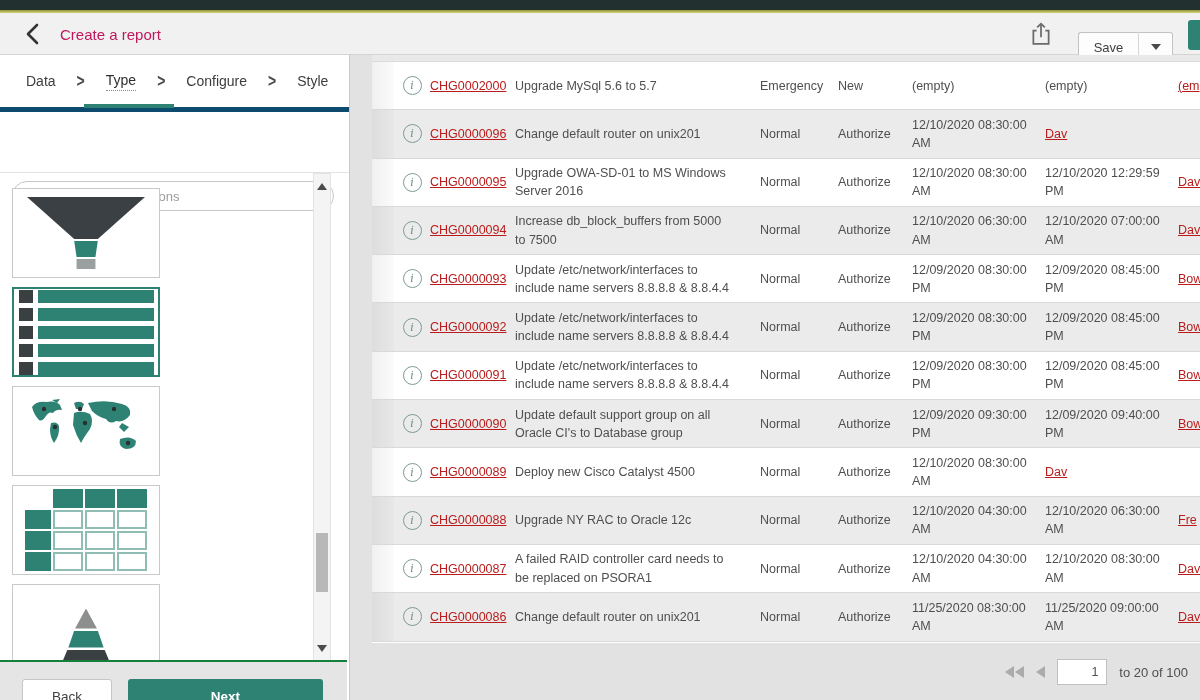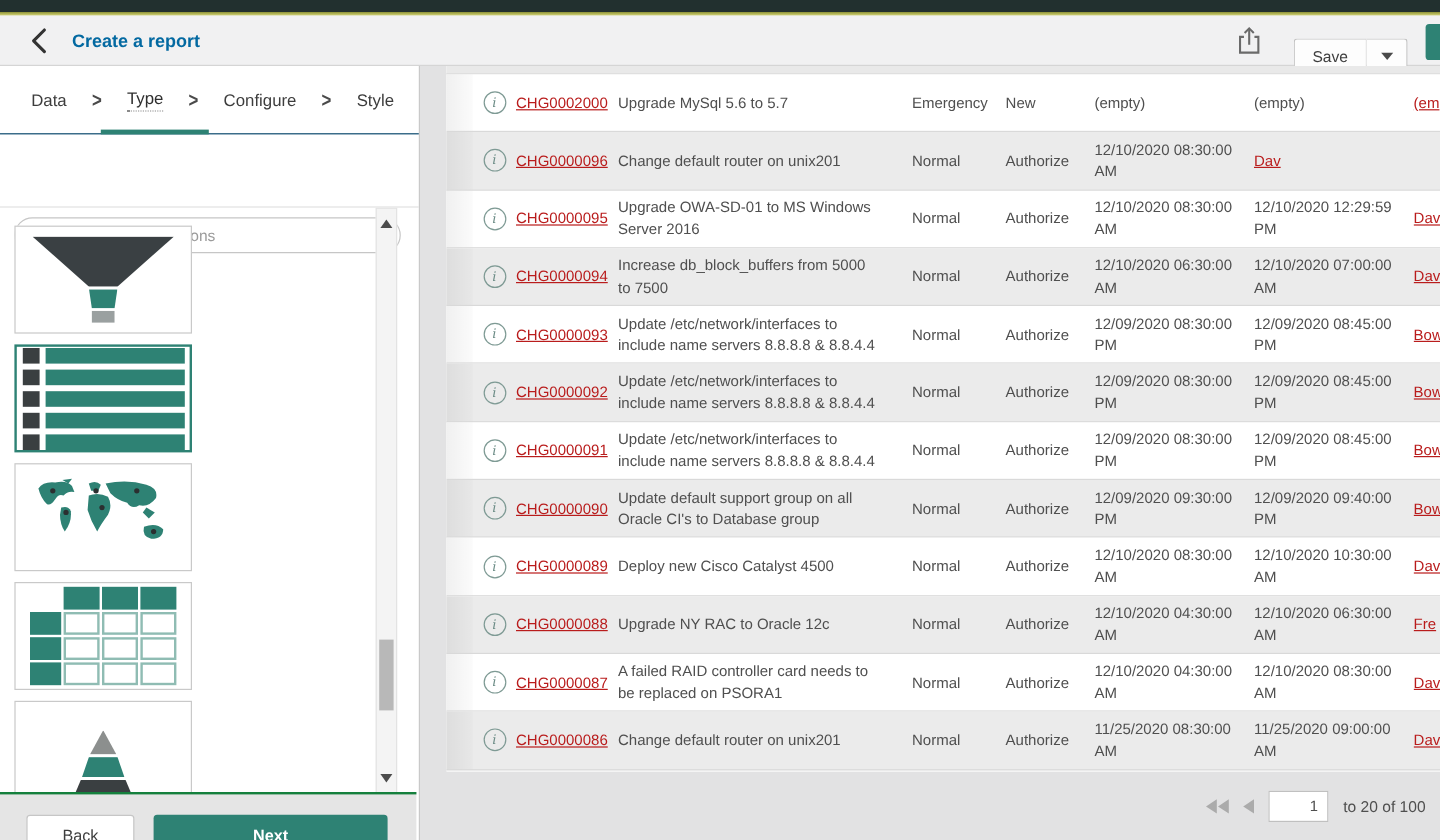--- a/index.html
+++ b/index.html
@@ -3,30 +3,30 @@
 <meta charset="utf-8">
 <style>
   html,body{margin:0;padding:0;background:#cfcfcf;}
   #canvas{position:relative;width:1200px;height:700px;overflow:hidden;background:#e2e2e3;
           font-family:"Liberation Sans",sans-serif;-webkit-font-smoothing:antialiased;}
   
   .topstripe{position:absolute;top:0;left:0;right:0;height:10px;background:#22302f;}
   .olivestripe{position:absolute;top:10px;left:0;right:0;height:3px;background:linear-gradient(#8e9237,#d6d77a);}
   .header{position:absolute;top:13px;left:0;right:0;height:42px;background:#f1f1f2;border-bottom:1px solid #d5d5d5;box-sizing:border-box;}
   .back-btn{position:absolute;left:20px;top:9px;width:26px;height:26px;background:none;border:none;cursor:pointer;padding:0;}
-  .page-title{position:absolute;left:60px;top:13px;font-size:15px;color:#0369a1;font-weight:bold;}
+  .page-title{position:absolute;left:60px;top:13px;font-size:15px;color:#be185d;}
   .share-btn{position:absolute;left:1028px;top:8px;width:26px;height:28px;background:none;border:none;padding:0;cursor:pointer;}
   .save-group{position:absolute;left:1078px;top:7px;height:30px;display:flex;margin-top:12px;}
   .save-main{width:61px;height:30px;border:1px solid #c2c2c2;border-right:1px solid #d6d6d6;background:#fdfdfd;border-radius:3px 0 0 3px;font-size:13px;color:#3e3e3e;font-family:inherit;cursor:pointer;}
   .save-caret{width:34px;height:30px;border:1px solid #c2c2c2;border-left:none;background:#fdfdfd;border-radius:0 3px 3px 0;cursor:pointer;display:flex;align-items:center;justify-content:center;}
   .caret-down{width:0;height:0;border-left:5px solid transparent;border-right:5px solid transparent;border-top:6px solid #4a4a4a;}
   .run-sliver{position:absolute;left:1188px;top:7px;width:12px;height:30px;background:#2E8274;border-radius:3px 0 0 3px;border:none;cursor:pointer;}
   
   .sidebar{position:absolute;left:0;top:55px;width:350px;height:645px;background:#fff;border-right:1px solid #c9c9c9;box-sizing:border-box;}
-  .steps{position:relative;height:57px;border-bottom:1px solid #0c4a6e;display:flex;align-items:center;padding:0 0 0 26px;gap:21px;box-sizing:border-box;}
+  .steps{position:relative;height:57px;border-bottom:5px solid #0c4a6e;display:flex;align-items:center;padding:0 0 0 26px;gap:21px;box-sizing:border-box;}
   .step{font-size:14px;color:#3d3d3d;cursor:pointer;}
   .step.active{color:#2f2f2f;border-bottom:1px dotted #8a8a8a;padding-bottom:2px;}
   .step-chevron{font-size:14px;font-weight:bold;color:#4a4a4a;transform:scaleY(1.25);}
   .active-bar{position:absolute;left:84px;bottom:-1px;width:90px;height:4px;background:#2E8274;}
   .filter-pill{position:absolute;left:12px;top:78px;width:322px;height:30px;border:1px solid #c6c6c6;border-radius:16px;background:#fff;display:flex;align-items:center;padding:0 10px;gap:8px;box-sizing:border-box;margin-top:48px;}
   .filter-pill input{flex:1;border:none;outline:none;font-size:13px;color:#4d4d4d;font-family:inherit;background:transparent;}
   .filter-pill input::placeholder{color:#9b9b9b;}
   .viz-area{position:absolute;left:0;top:117px;width:349px;height:488px;border-top:1px solid #e2e2e2;overflow:hidden;box-sizing:border-box;}
   .viz-card{width:148px;height:90px;border:1px solid #c9c9c9;margin:0 0 9px 12px;background:#fff;display:flex;align-items:center;justify-content:center;box-sizing:border-box;cursor:pointer;}
   .viz-card:first-child{margin-top:15px;}
@@ -346,21 +346,20 @@
         <div class="trow">
           <div class="cell c-gutter"></div>
           <div class="cell c-info">
             <span class="info-ic">i</span>
           </div>
           <div class="cell c-num"><a class="row-link">CHG0000089</a></div>
           <div class="cell c-desc">Deploy new Cisco Catalyst 4500</div>
           <div class="cell c-pri">Normal</div>
           <div class="cell c-state">Authorize</div>
           <div class="cell c-start">12/10/2020 08:30:00 AM</div>
-          <div class="cell c-end">12/10/2020 10:30:00 AM</div>
           <div class="cell c-asg"><a class="row-link">Dav</a></div>
         </div>
         <div class="trow alt">
           <div class="cell c-gutter"></div>
           <div class="cell c-info">
             <span class="info-ic">i</span>
           </div>
           <div class="cell c-num"><a class="row-link">CHG0000088</a></div>
           <div class="cell c-desc">Upgrade NY RAC to Oracle 12c</div>
           <div class="cell c-pri">Normal</div>

